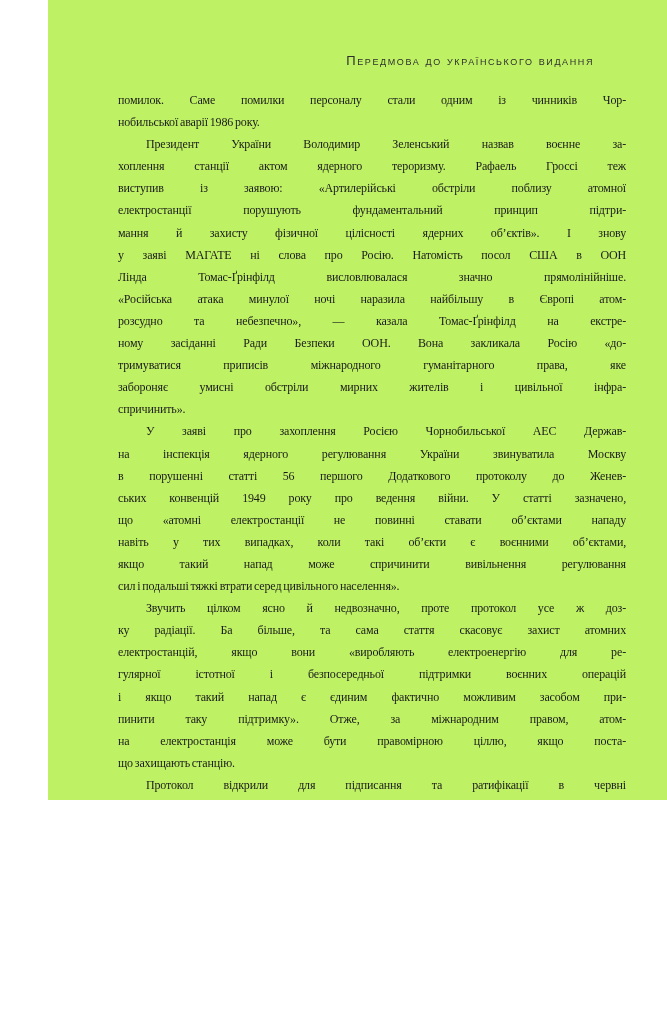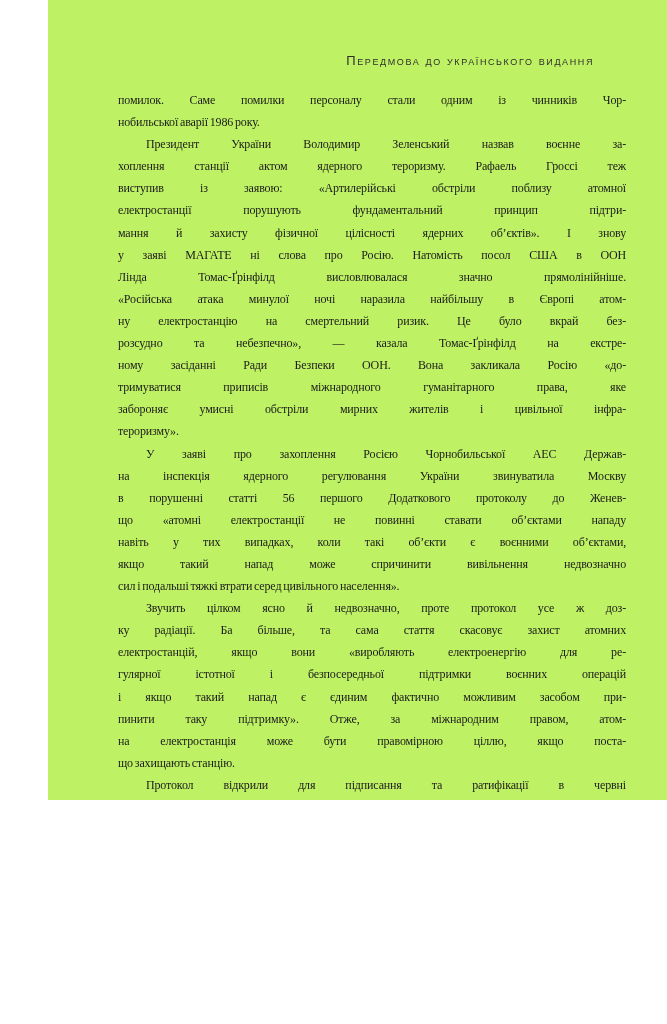--- a/index.html
+++ b/index.html
@@ -78,35 +78,35 @@
 
     <div>
       <div class="line first">Президент України Володимир Зеленський назвав воєнне за-</div>
       <div class="line">хоплення станції актом ядерного тероризму. Рафаель Гроссі теж</div>
       <div class="line">виступив із заявою: «Артилерійські обстріли поблизу атомної</div>
       <div class="line">електростанції порушують фундаментальний принцип підтри-</div>
       <div class="line">мання й захисту фізичної цілісності ядерних об’єктів». І знову</div>
       <div class="line">у заяві МАГАТЕ ні слова про Росію. Натомість посол США в ООН</div>
       <div class="line">Лінда Томас-Ґрінфілд висловлювалася значно прямолінійніше.</div>
       <div class="line">«Російська атака минулої ночі наразила найбільшу в Європі атом-</div>
-      <div class="line">ну електростанцію на смертельний ризик. Це було вкрай без-</div>
       <div class="line">розсудно та небезпечно», — казала Томас-Ґрінфілд на екстре-</div>
       <div class="line">ному засіданні Ради Безпеки ООН. Вона закликала Росію «до-</div>
       <div class="line">тримуватися приписів міжнародного гуманітарного права, яке</div>
       <div class="line">забороняє умисні обстріли мирних жителів і цивільної інфра-</div>
-      <div class="line end">тероризму».</div>
+      <div class="line end">спричинить».</div>
     </div>
 
     <div>
       <div class="line first">У заяві про захоплення Росією Чорнобильської АЕС Держав-</div>
       <div class="line">на інспекція ядерного регулювання України звинуватила Москву</div>
       <div class="line">в порушенні статті 56 першого Додаткового протоколу до Женев-</div>
+      <div class="line">ських конвенцій 1949 року про ведення війни. У статті зазначено,</div>
       <div class="line">що «атомні електростанції не повинні ставати об’єктами нападу</div>
       <div class="line">навіть у тих випадках, коли такі об’єкти є воєнними об’єктами,</div>
-      <div class="line">якщо такий напад може спричинити вивільнення недвозначно</div>
+      <div class="line">якщо такий напад може спричинити вивільнення регулювання</div>
       <div class="line end">сил і подальші тяжкі втрати серед цивільного населення».</div>
     </div>
 
     <div>
       <div class="line first">Звучить цілком ясно й недвозначно, проте протокол усе ж доз-</div>
       <div class="line">ку радіації. Ба більше, та сама стаття скасовує захист атомних</div>
       <div class="line">електростанцій, якщо вони «виробляють електроенергію для ре-</div>
       <div class="line">гулярної істотної і безпосередньої підтримки воєнних операцій</div>
       <div class="line">і якщо такий напад є єдиним фактично можливим засобом при-</div>
       <div class="line">пинити таку підтримку». Отже, за міжнародним правом, атом-</div>

